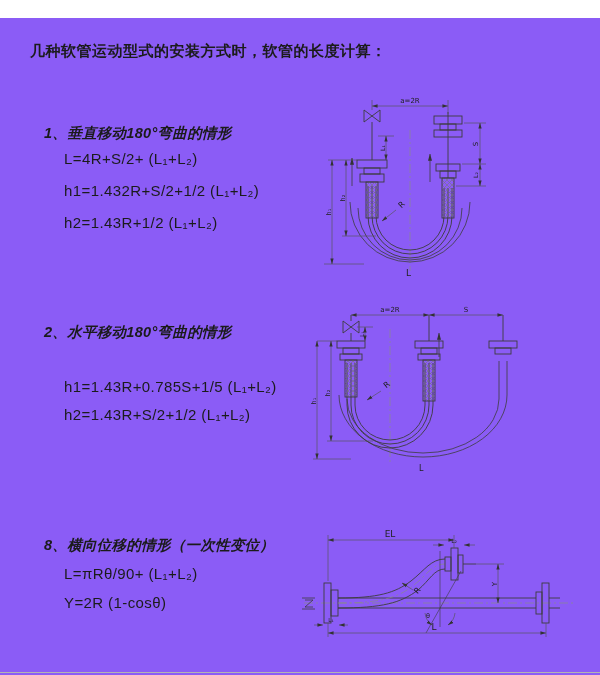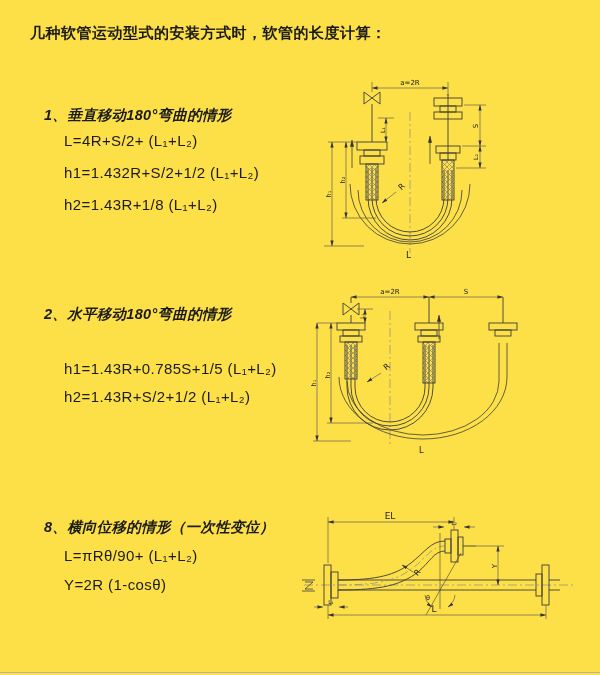--- a/index.html
+++ b/index.html
@@ -4,21 +4,21 @@
 <style>
   html,body{margin:0;padding:0;}
   body{
     width:600px;height:675px;
     background:#ffffff;
     font-family:"Liberation Sans","DejaVu Sans",sans-serif;
     color:#1b1b1b;
     position:relative;
     overflow:hidden;
   }
-  .page{position:absolute;inset:0;background:#fde047;}
+  .page{position:absolute;inset:0;background:#8b5cf6;margin-top:18px;}
   .title{
     position:absolute;left:30px;top:24px;
     font-size:15px;font-weight:600;letter-spacing:.5px;white-space:nowrap;
   }
   .sec-heading{
     position:absolute;font-size:14.5px;font-weight:600;white-space:nowrap;letter-spacing:.3px;font-style:italic;
   }
   .formula{
     position:absolute;font-size:15px;font-weight:400;white-space:nowrap;letter-spacing:.4px;
   }
@@ -31,21 +31,21 @@
 </head>
 <body>
 
 <div class="page">
 
   <div class="title">几种软管运动型式的安装方式时，软管的长度计算：</div>
 
   <div class="sec-heading" style="left:44px;top:106px">1、垂直移动180°弯曲的情形</div>
   <div class="formula" style="left:64px;top:132px">L=4R+S/2+ (L₁+L₂)</div>
   <div class="formula" style="left:64px;top:164px">h1=1.432R+S/2+1/2 (L₁+L₂)</div>
-  <div class="formula" style="left:64px;top:196px">h2=1.43R+1/8 (L₁+L₂)</div>
+  <div class="formula" style="left:64px;top:196px">h2=1.43R+1/2 (L₁+L₂)</div>
 
   <div class="sec-heading" style="left:44px;top:305px">2、水平移动180°弯曲的情形</div>
   <div class="formula" style="left:64px;top:360px">h1=1.43R+0.785S+1/5 (L₁+L₂)</div>
   <div class="formula" style="left:64px;top:388px">h2=1.43R+S/2+1/2 (L₁+L₂)</div>
 
   <div class="sec-heading" style="left:44px;top:518px">8、横向位移的情形（一次性变位）</div>
   <div class="formula" style="left:64px;top:547px">L=πRθ/90+ (L₁+L₂)</div>
   <div class="formula" style="left:64px;top:576px">Y=2R (1-cosθ)</div>
 
   <svg class="diag" style="left:312px;top:72px" width="278" height="190" viewBox="0 0 278 190">

